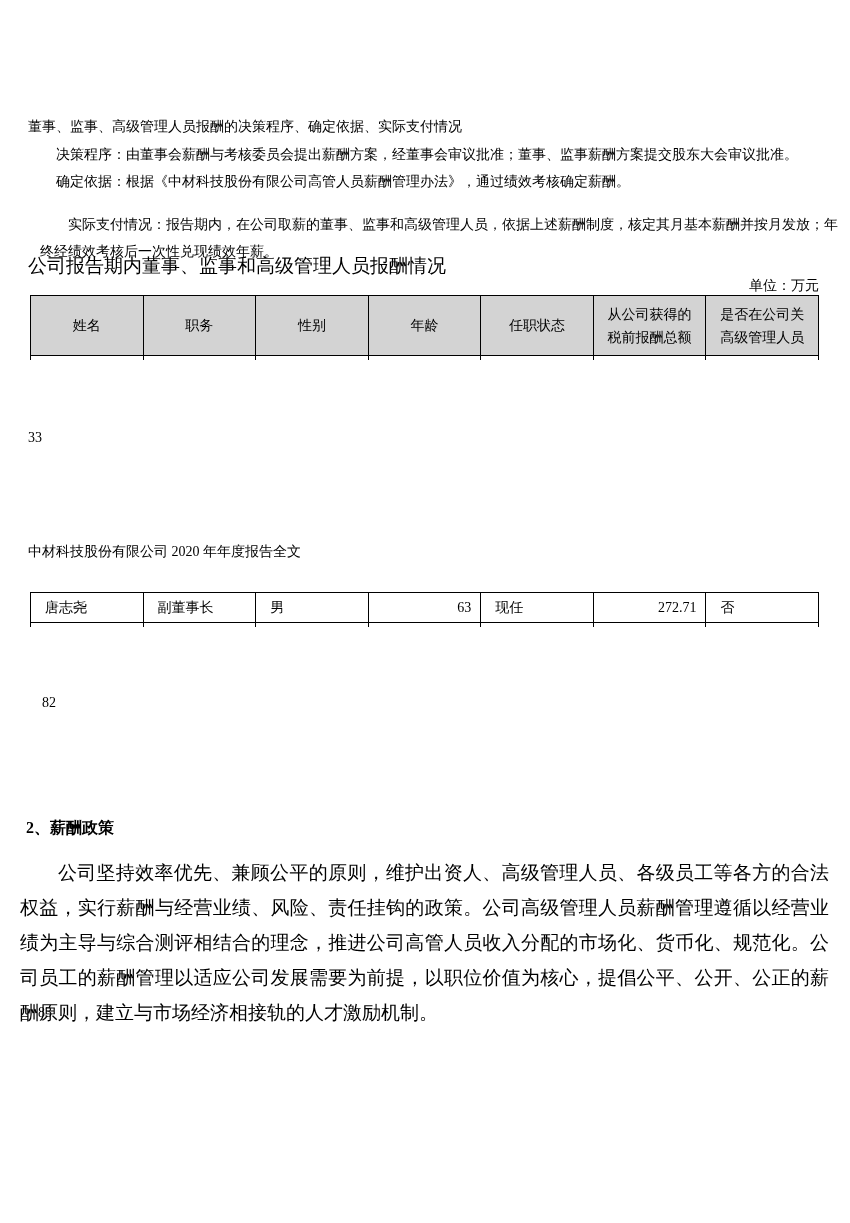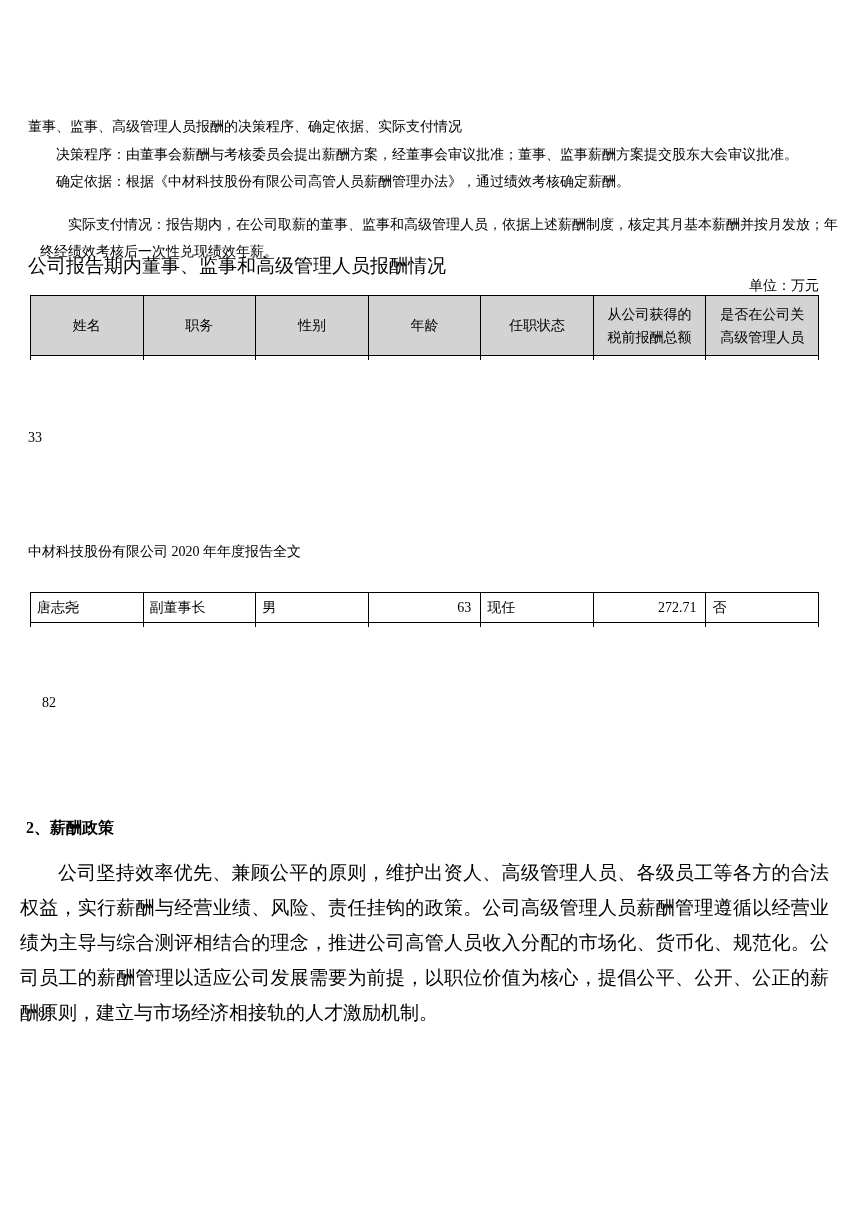--- a/index.html
+++ b/index.html
@@ -34,21 +34,21 @@
   }
   .t1{top:295px;}
   .t2{top:592px;}
   th,td{border:1px solid #000000;padding:0;font-weight:normal;overflow:hidden;}
   .t1 th{
     height:59px;background:#d3d3d3;
     text-align:center;vertical-align:middle;
     white-space:pre-line;line-height:23px;
   }
   .t2 td{height:29px;vertical-align:middle;}
-  td.al{text-align:left;padding-left:6px;}
+  td.al{text-align:left;padding-left:14px;}
   td.ar{text-align:right;padding-right:9px;}
   tr.stub td{height:4px;border-top:none;border-bottom:none;line-height:0;padding:0;background:#ffffff;}
   .pagenum{position:absolute;font-size:14px;}
   .p81{left:28px;top:430px;}
   .p82{left:42px;top:695px;}
   .p83{left:38px;top:1005px;}
   .report-title{position:absolute;left:28px;top:543px;font-size:14px;white-space:nowrap;}
   .h2{position:absolute;left:18px;top:810px;font-size:16px;font-weight:bold;margin:8px;white-space:nowrap;}
   .policy{
     position:absolute;left:20px;top:855px;width:809px;

